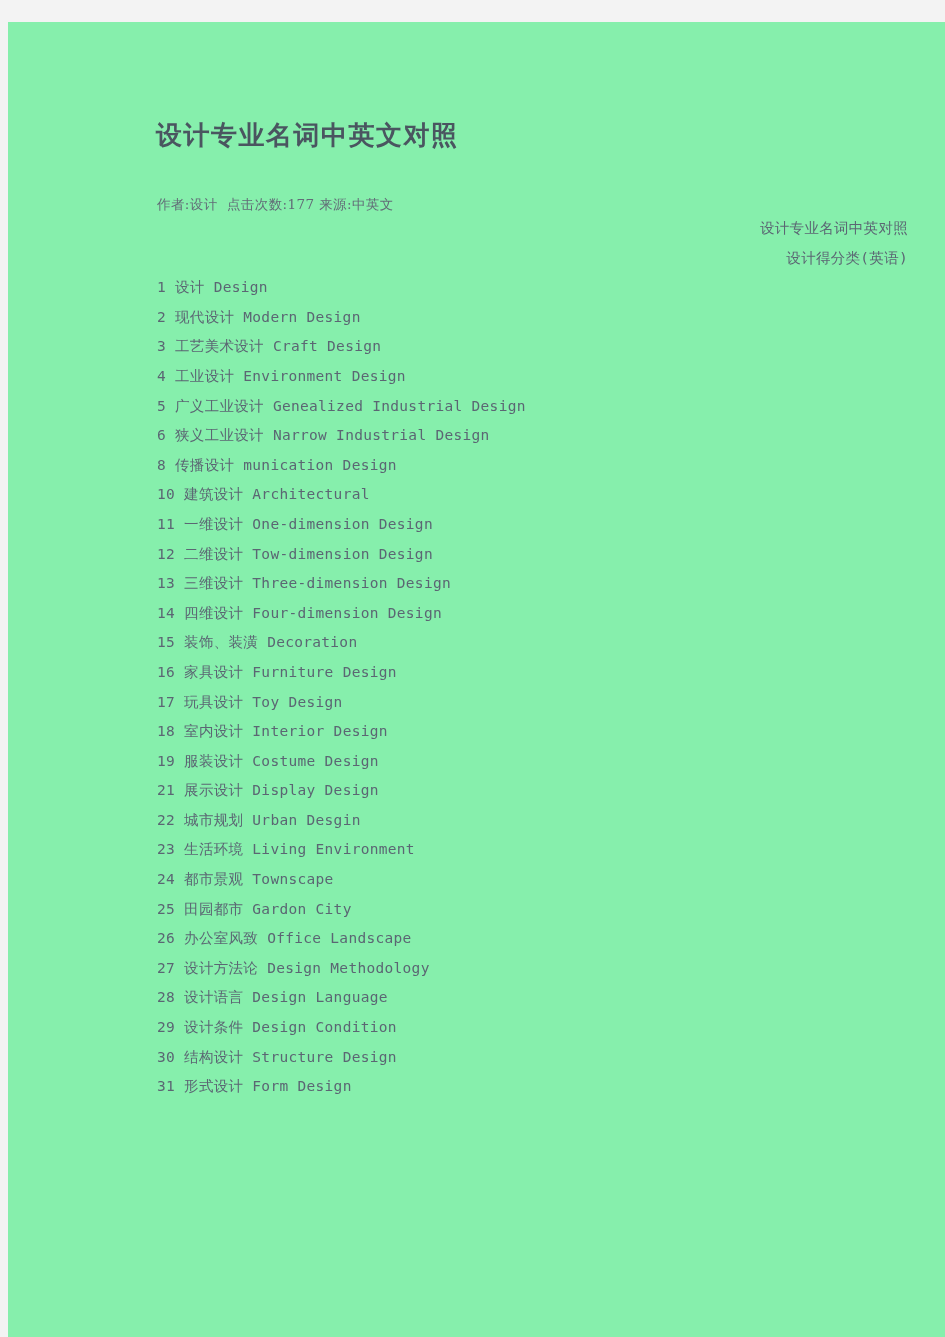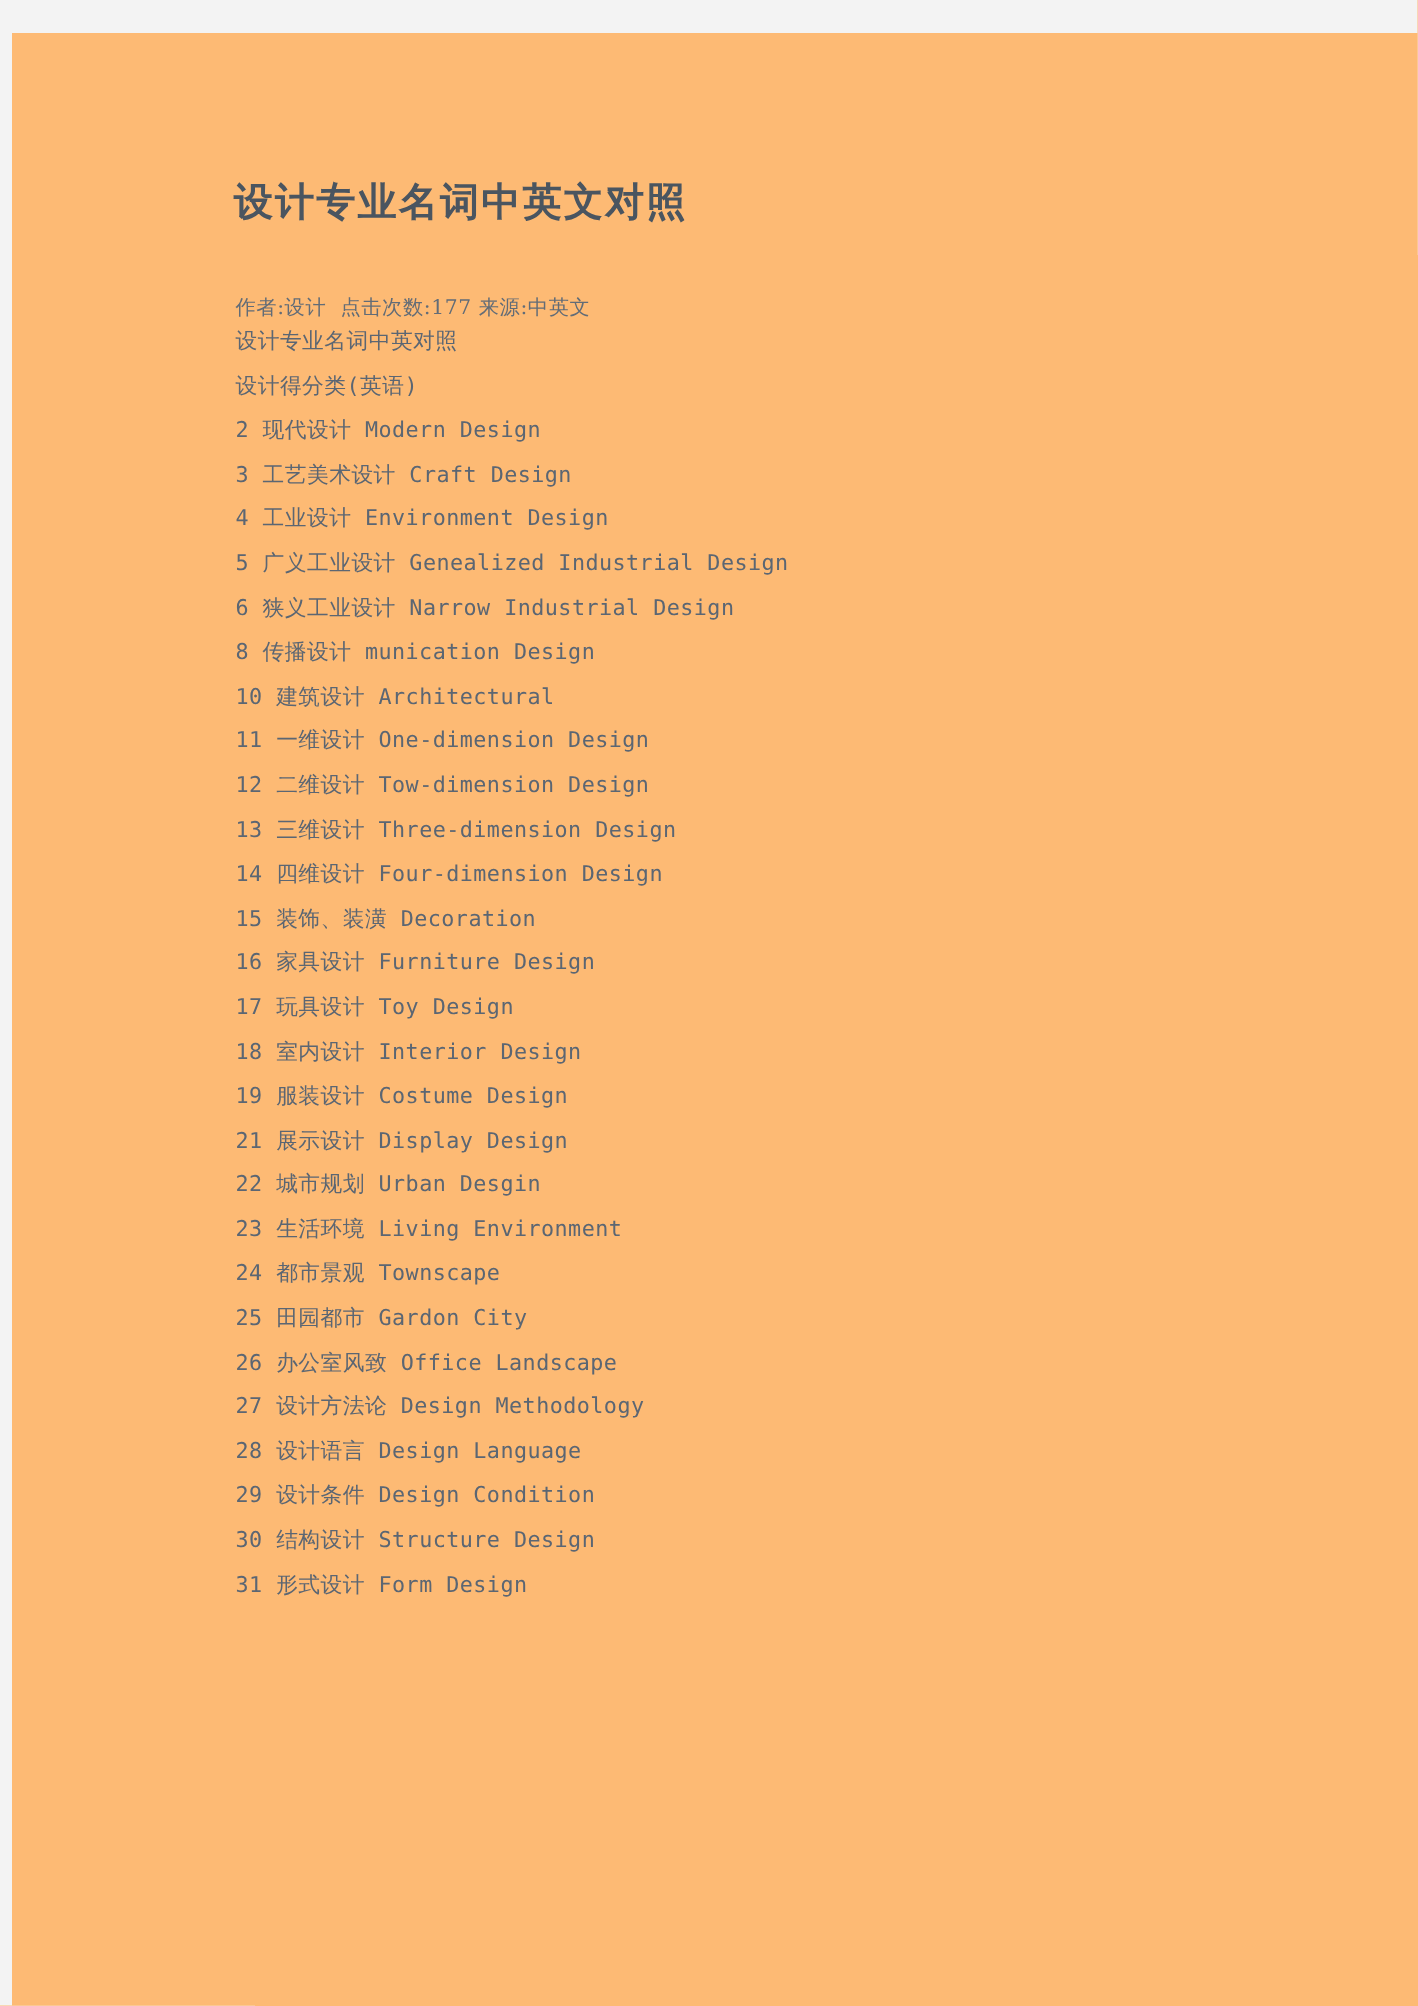--- a/index.html
+++ b/index.html
@@ -15,21 +15,21 @@
     overflow: hidden;
   }
 
   
   .page-sheet {
     position: absolute;
     left: 8px;
     top: 22px;
     width: 937px;
     height: 1315px;
-    background: #fdba74;
+    background: #86efac;
     box-sizing: border-box;
   }
 
   .doc-body {
     position: absolute;
     left: 140px;
     top: 96px;
     width: 760px;
   }
 
@@ -61,20 +61,21 @@
 
   
   .intro-line {
     font-family: "DejaVu Sans Mono", "Liberation Mono", monospace;
     font-size: 14.5px;
     color: #5b6673;
     letter-spacing: 0.3px;
     line-height: 29.6px;
     margin-left: 9px;
     white-space: pre;
+    text-align: right;
   }
 
   .term-list {
     list-style: none;
     margin: 0;
     padding: 0;
   }
 
   .term-item {
     font-family: "DejaVu Sans Mono", "Liberation Mono", monospace;
@@ -108,20 +109,21 @@
     <div class="byline-spacer"></div>
 
     <div class="byline">作者:设计  点击次数:177 来源:中英文</div>
 
     <div class="intro-block">
       <div class="intro-line">设计专业名词中英对照</div>
       <div class="intro-line">设计得分类(英语)</div>
     </div>
 
     <ol class="term-list">
+        <li class="term-item"><span class="term-num">1</span> <span class="term-cn">设计</span> <span class="term-en">Design</span></li>
         <li class="term-item"><span class="term-num">2</span> <span class="term-cn">现代设计</span> <span class="term-en">Modern Design</span></li>
         <li class="term-item"><span class="term-num">3</span> <span class="term-cn">工艺美术设计</span> <span class="term-en">Craft Design</span></li>
         <li class="term-item"><span class="term-num">4</span> <span class="term-cn">工业设计</span> <span class="term-en">Environment Design</span></li>
         <li class="term-item"><span class="term-num">5</span> <span class="term-cn">广义工业设计</span> <span class="term-en">Genealized Industrial Design</span></li>
         <li class="term-item"><span class="term-num">6</span> <span class="term-cn">狭义工业设计</span> <span class="term-en">Narrow Industrial Design</span></li>
         <li class="term-item"><span class="term-num">8</span> <span class="term-cn">传播设计</span> <span class="term-en">munication Design</span></li>
         <li class="term-item"><span class="term-num">10</span> <span class="term-cn">建筑设计</span> <span class="term-en">Architectural</span></li>
         <li class="term-item"><span class="term-num">11</span> <span class="term-cn">一维设计</span> <span class="term-en">One-dimension Design</span></li>
         <li class="term-item"><span class="term-num">12</span> <span class="term-cn">二维设计</span> <span class="term-en">Tow-dimension Design</span></li>
         <li class="term-item"><span class="term-num">13</span> <span class="term-cn">三维设计</span> <span class="term-en">Three-dimension Design</span></li>

